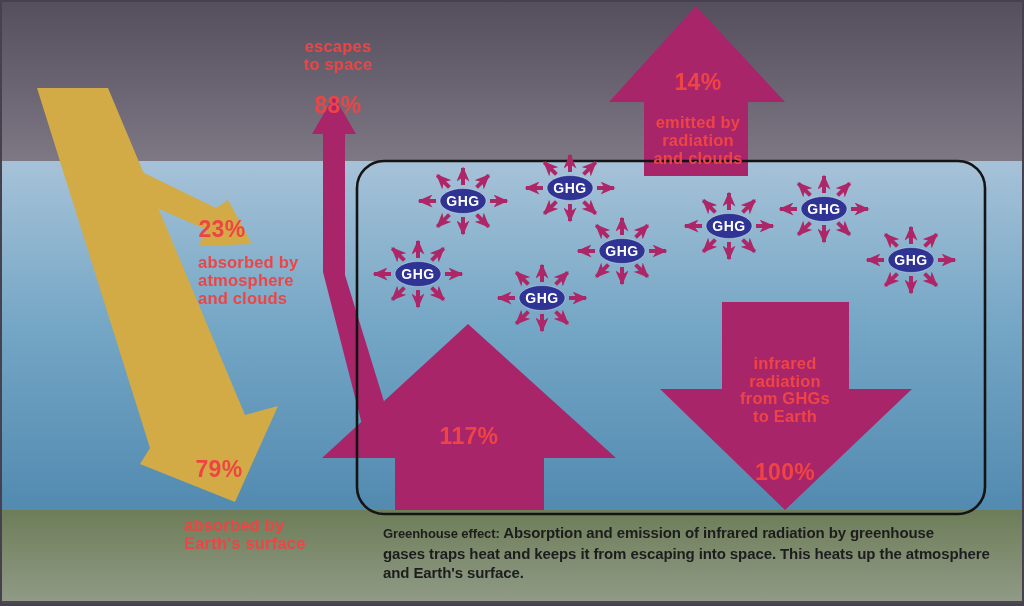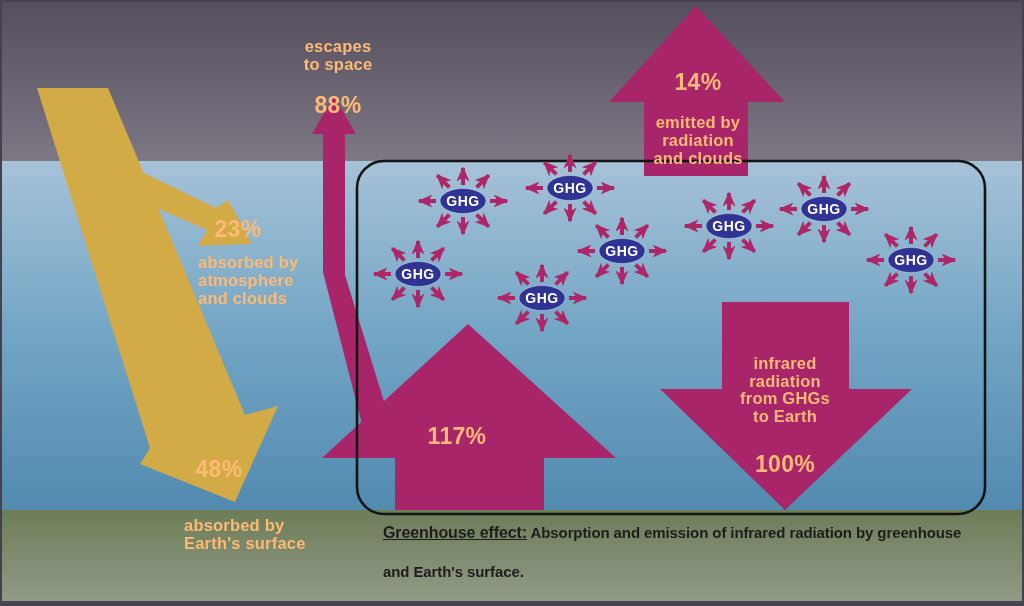--- a/index.html
+++ b/index.html
@@ -7,30 +7,30 @@
     position:relative;width:1024px;height:606px;overflow:hidden;
     box-sizing:border-box;border:2px solid #46414e;
     font-family:"Liberation Sans", sans-serif;
   }
   .band{position:absolute;left:0;width:100%;}
   #space-band{top:0;height:159px;background:linear-gradient(180deg,#544e5d 0%,#7e7885 100%);}
   #sky-band{top:159px;height:349px;background:linear-gradient(180deg,#a6c2d8 0%,#74a6c5 48%,#528ab0 100%);}
   #ground-band{top:508px;height:91px;background:linear-gradient(180deg,#6d7d58 0%,#909a86 100%);}
   #bottom-strip{top:599px;height:7px;background:#4b4554;}
   #shapes{position:absolute;left:0;top:0;}
-  .lbl{position:absolute;color:#fdba74;font-weight:bold;font-size:16.5px;line-height:18px;
+  .lbl{position:absolute;color:#ef4444;font-weight:bold;font-size:16.5px;line-height:18px;
        letter-spacing:0.2px;white-space:pre-line;}
   .center{transform:translateX(-50%);text-align:center;}
   .pct{font-size:23px;line-height:26px;font-weight:bold;letter-spacing:0.3px;}
   .lbl .pct{margin-top:1px;}
-  #lbl-100 .pct{margin-top:8px;}
+  #lbl-100 .pct{margin-top:16px;}
   #lbl-ghg-to-earth{line-height:17.5px;text-align:center;}
   #caption{position:absolute;left:381px;top:521px;color:#1d1d1d;font-size:15px;
            font-weight:bold;line-height:19.5px;letter-spacing:-0.1px;}
-  #caption .cap-title{font-size:16px;text-decoration:underline;}
+  #caption .cap-title{font-size:13px;}
 </style>
 </head>
 <body>
 
 <div id="canvas">
 
   <div class="band" id="space-band"></div>
   <div class="band" id="sky-band"></div>
   <div class="band" id="ground-band"></div>
   <div class="band" id="bottom-strip"></div>
@@ -154,48 +154,48 @@
         </g>
       </g>
   </svg>
 
   <div class="lbl center" id="lbl-escape" style="left:336px;top:17px">
     <div>escapes
 to space</div>
     <div class="pct">88%</div>
   </div>
 
-  <div class="lbl center pct" style="left:236px;top:214px">23%</div>
+  <div class="lbl center pct" style="left:220px;top:214px">23%</div>
   <div class="lbl" style="left:196px;top:251px">absorbed by
 atmosphere
 and clouds</div>
 
-  <div class="lbl center pct" style="left:217px;top:454px">48%</div>
+  <div class="lbl center pct" style="left:217px;top:454px">79%</div>
   <div class="lbl" style="left:182px;top:514px">absorbed by
 Earth's surface</div>
 
   <div class="lbl center" id="lbl-59" style="left:696px;top:48px">
     <div class="pct">14%</div>
     <div>emitted by
 radiation
 and clouds</div>
   </div>
 
-  <div class="lbl center" id="lbl-117" style="left:455px;top:402px">
+  <div class="lbl center" id="lbl-117" style="left:467px;top:402px">
     <div class="pct">117%</div>
   </div>
 
   <div class="lbl center" id="lbl-100" style="left:783px;top:335px">
     <div id="lbl-ghg-to-earth">infrared
 radiation
 from GHGs
 to Earth</div>
     <div class="pct">100%</div>
   </div>
 
   <div id="caption">
     <span class="cap-title">Greenhouse effect:</span>
     <span>Absorption and emission of infrared radiation by greenhouse</span><br>
-    <br>
+    <span>gases traps heat and keeps it from escaping into space. This heats up the atmosphere</span><br>
     <span>and Earth's surface.</span>
   </div>
 
 </div>
 
 </body></html>

